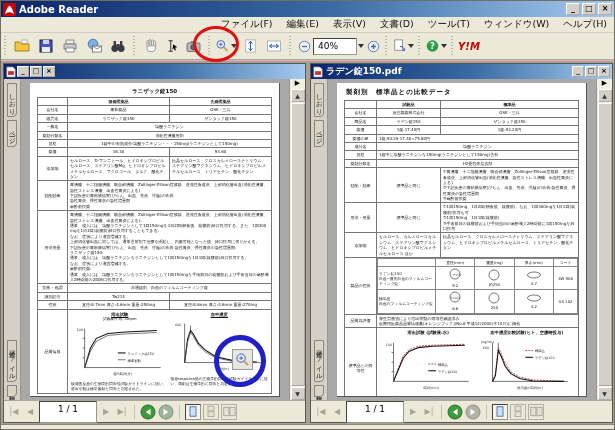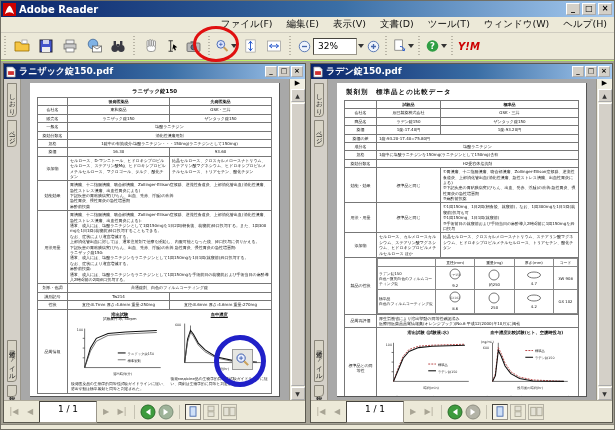--- a/index.html
+++ b/index.html
@@ -1,17 +1,17 @@
 <!DOCTYPE html>
 <html><head>
 <meta charset="utf-8">
 <style>
   html,body{margin:0;padding:0;background:#d4d0c8;font-family:"DejaVu Sans","Liberation Sans",sans-serif;}
   *{box-sizing:border-box;}
-  .app{position:relative;width:615px;height:430px;background:#bef264;border:1px solid #716f64;overflow:hidden;}
+  .app{position:relative;width:615px;height:430px;background:#f9a8d4;border:1px solid #716f64;overflow:hidden;}
 
   
   .titlebar{position:absolute;left:0;top:0;width:100%;height:16px;background:linear-gradient(90deg,#0a246a,#3a6ea5 55%,#a6caf0);display:flex;align-items:center;padding:0 2px;color:#fff;font-size:10px;font-weight:bold;}
   .titlebar .ttl{flex:1;margin-left:3px;white-space:nowrap;}
   .winbtn{width:14px;height:12px;margin-left:2px;background:#d4d0c8;border:1px outset #fff;font-size:8px;line-height:10px;text-align:center;color:#000;font-weight:bold;}
   .menubar{position:absolute;left:0;top:16px;width:100%;height:16px;background:#ece9d8;border-bottom:1px solid #cfccc0;display:flex;align-items:center;font-size:9.5px;color:#111;justify-content:flex-end;}
   .menuitem{padding:1px 7px;white-space:nowrap;}
   .toolbar{position:absolute;left:0;top:32px;width:100%;height:27px;background:#ece9d8;border-bottom:1px solid #aca899;display:flex;align-items:center;}
   .grip{width:5px;height:20px;margin:0 2px;background:repeating-linear-gradient(#b9b5a6 0 1px,transparent 1px 3px);background-size:2px 100%;background-repeat:repeat-y;background-position:1px 0;}
   .tbtn{width:24px;height:23px;display:flex;align-items:center;justify-content:center;border:1px solid transparent;}
@@ -187,21 +187,21 @@
           <path d="M3.5 8h9M3.5 8L6 6M3.5 8L6 10M12.5 8L10 6M12.5 8L10 10" stroke="#2255cc" stroke-width="1" fill="none"></path>
         </svg>
       </div>
     <div class="grip"></div>
     <div class="tbtn narrow">
         <svg width="15" height="15" viewBox="0 0 16 16">
           <circle cx="8" cy="8" r="5.6" fill="#eef3fb" stroke="#4466aa" stroke-width="0.9"></circle>
           <path d="M5.3 8h5.4" stroke="#4466aa" stroke-width="1.4"></path>
         </svg>
       </div>
-    <div class="zoombox">32%</div>
+    <div class="zoombox">40%</div>
     <span class="caret"></span>
     <div class="tbtn narrow">
         <svg width="15" height="15" viewBox="0 0 16 16">
           <circle cx="8" cy="8" r="5.6" fill="#eef3fb" stroke="#4466aa" stroke-width="0.9"></circle>
           <path d="M5.3 8h5.4M8 5.3v5.4" stroke="#4466aa" stroke-width="1.4"></path>
         </svg>
       </div>
     <div class="grip"></div>
     <div class="tbtn">
         <svg width="16" height="16" viewBox="0 0 16 16">
@@ -226,21 +226,20 @@
 
   <div class="mdi">
 
     <div class="docwin left">
       <div class="dtitle">
         <svg width="10" height="12" viewBox="0 0 12 14">
             <path d="M1 1h7l3 3v9H1z" fill="#fff" stroke="#999" stroke-width="0.8"></path>
             <path d="M8 1l3 3H8z" fill="#ddd"></path>
             <rect x="2.5" y="6" width="7" height="4.5" fill="#d03030"></rect>
           </svg>
-        <span class="ttl">ラニザック錠150.pdf</span>
         <span class="dwinbtn">_</span>
         <span class="dwinbtn">□</span>
         <span class="dwinbtn">×</span>
       </div>
       <div class="dbody">
         <div class="tabstrip">
           <div class="vtab">しおり</div>
           <div class="vtab">ページ</div>
           <div class="vtab spacer"></div>
           <div class="vtab">添付ファイル</div>

